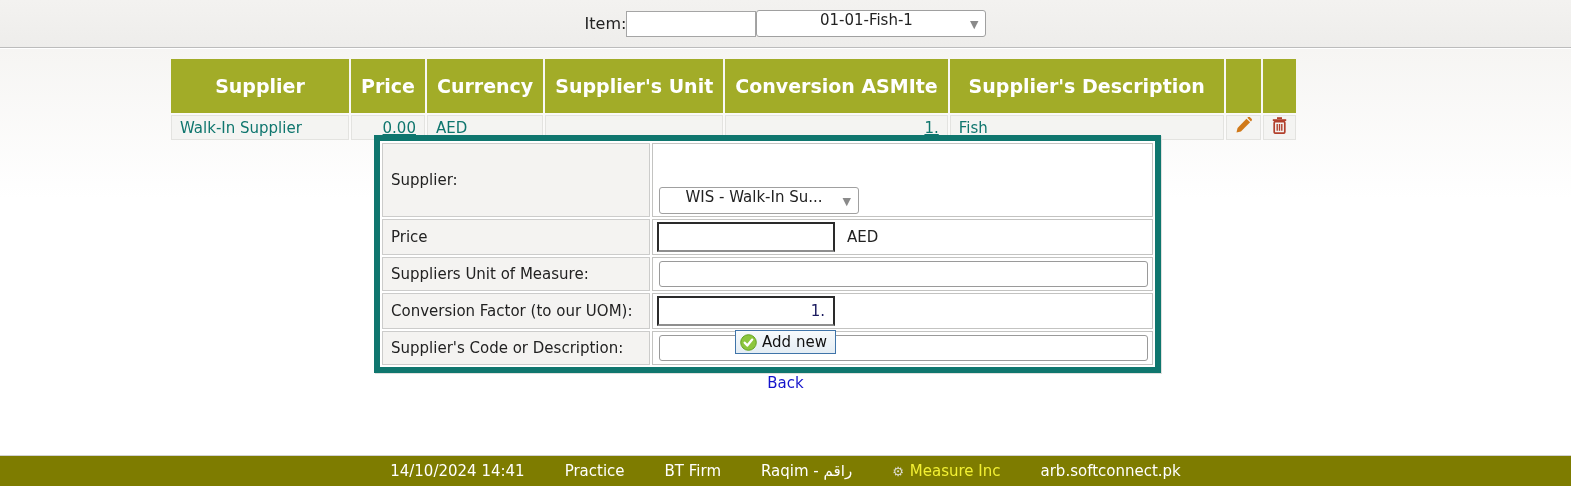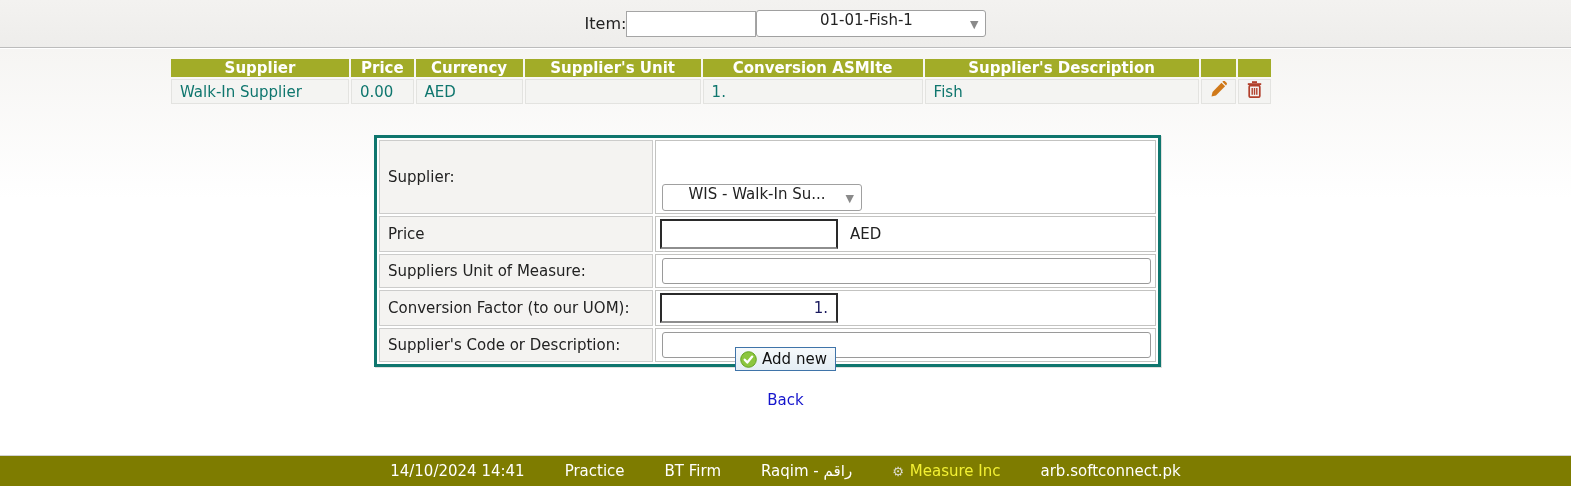--- a/index.html
+++ b/index.html
@@ -31,53 +31,53 @@
   
   .content-bg {
     position:absolute; top:49px; left:0; width:100%; height:404px;
     background:linear-gradient(#f6f5f3, #ffffff 150px);
   }
 
   
   .sup-table-wrap { position:absolute; left:169px; top:57px; }
   table.sup { border-collapse:separate; border-spacing:2px; }
   table.sup th {
-    background:#a2ac28; color:#fff; font-weight:bold; font-size:15px;
-    height:17px; padding:0 10px; text-align:center; white-space:nowrap;
+    background:#a2ac28; color:#fff; font-weight:bold; font-size:19px;
+    height:17px; padding:16px 10px; text-align:center; white-space:nowrap;
   }
   table.sup td {
     background:#f4f4f2; border:1px solid #e3e3e0; color:#0f766e;
     font-size:15px; height:25px; padding:0 8px; white-space:nowrap;
   }
-  td.al-r { text-align:left; }
+  td.al-r { text-align:right;text-decoration:underline; }
   td.icon-cell { text-align:center; padding:0 4px; cursor:pointer; }
 
   
   .form-wrap { position:absolute; left:374px; top:135px; width:787px;
-    border:3px solid #0f766e; background:#fff; box-shadow:1px 1px 0 #e0e0de; }
+    border:6px solid #0f766e; background:#fff; box-shadow:1px 1px 0 #e0e0de; }
   table.form { border-collapse:separate; border-spacing:2px; width:100%; }
   table.form td { height:34px; font-size:15px; }
   td.f-label { background:#f4f3f1; border:1px solid #cccccb; width:288px; padding:0 8px; color:#222; }
   td.f-value { background:#fff; border:1px solid #c3c3c1; padding:2px 4px; }
   .form-select { width:200px; margin-left:2px;margin-top:41px; }
   .form-select .sel-text { text-align:center; }
   .num-input {
     width:178px; height:30px; font-size:15px; font-family:inherit; padding:0 8px;
     border:2px solid #2a2a2a; border-bottom-color:#8e8e8e; background:#fff;
   }
   .num-input.right { text-align:right; color:#1a1a5e; }
   .wide-input {
     width:489px; height:26px; margin-left:2px; font-size:15px; font-family:inherit;
     border:1px solid #9a9a9a; border-radius:3px; padding:0 6px; background:#fff;
   }
   .currency { margin-left:12px; color:#222; font-size:15px; }
   .price-row-flex { display:flex; align-items:center; }
 
   
-  .actions { position:absolute; left:0; top:347px; width:100%; text-align:center; }
+  .actions { position:absolute; left:0; top:330px; width:100%; text-align:center; }
   .add-new-btn {
     display:inline-flex; align-items:center; gap:5px; height:24px;
     border:1px solid #3f74a9; background:linear-gradient(#f7fafc,#e4edf4);
     font-size:15px; color:#111; padding:0 8px 0 4px; font-family:inherit; cursor:pointer;
   }
   .back-link { display:block; margin-top:19px; color:#1414cc; font-size:15px; text-decoration:none; cursor:pointer; }
 
   
   .footer {
     position:absolute; left:0; bottom:0; width:100%; height:31px;

